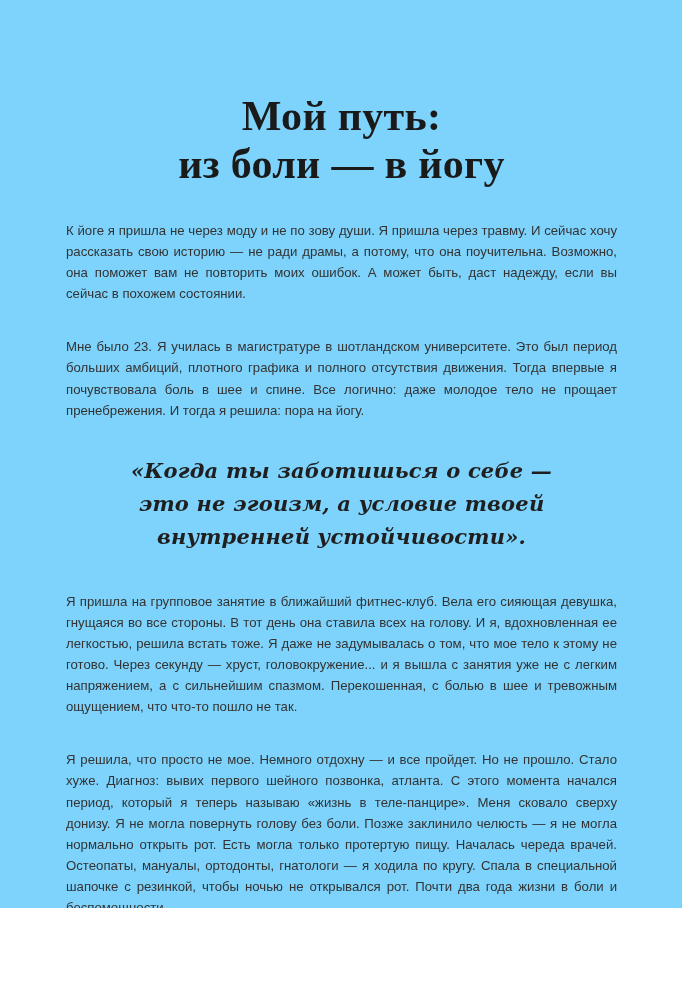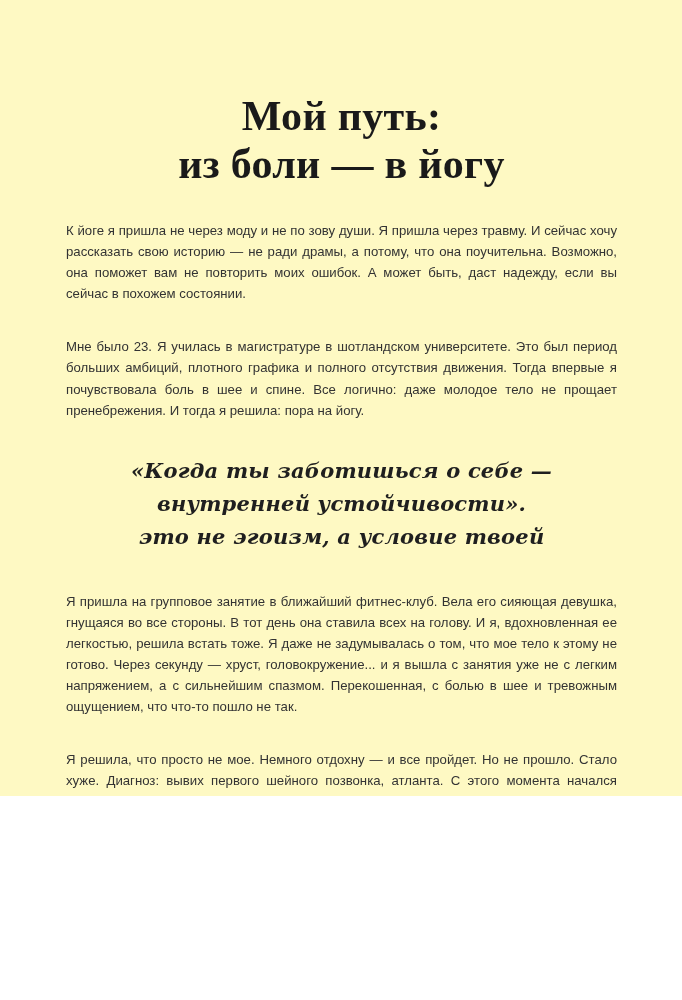--- a/index.html
+++ b/index.html
@@ -7,22 +7,22 @@
     margin: 0;
     padding: 0;
     background: #ffffff;
   }
   body {
     font-family: "Liberation Sans", sans-serif;
   }
   .page {
     position: relative;
     width: 682px;
-    height: 796px;
-    background: #fef9c3;
+    height: 908px;
+    background: #7dd3fc;
     overflow: hidden;
     box-sizing: border-box;
   }
   .content {
     position: absolute;
     left: 66px;
     top: 0;
     width: 551px;
   }
 
@@ -118,22 +118,22 @@
       <span class="title-line">Мой путь:</span>
       <span class="title-line">из боли — в йогу</span>
     </h1>
 
     <p class="body-text para-block first">К йоге я пришла не через моду и не по зову души. Я пришла через травму. И сейчас хочу рассказать свою историю — не ради драмы, а потому, что она поучительна. Возможно, она поможет вам не повторить моих ошибок. А может быть, даст надежду, если вы сейчас в похожем состоянии.</p>
 
     <p class="body-text para-block">Мне было 23. Я училась в магистратуре в шотландском университете. Это был период больших амбиций, плотного графика и полного отсутствия движения. Тогда впервые я почувствовала боль в шее и спине. Все логично: даже молодое тело не прощает пренебрежения. И тогда я решила: пора на йогу.</p>
 
     <blockquote class="pull-quote">
       <span class="quote-line">«Когда ты заботишься о себе —</span>
+      <span class="quote-line">это не эгоизм, а условие твоей</span>
       <span class="quote-line">внутренней устойчивости».</span>
-      <span class="quote-line">это не эгоизм, а условие твоей</span>
     </blockquote>
 
     <p class="body-text para-block">Я пришла на групповое занятие в ближайший фитнес-клуб. Вела его сияющая девушка, гнущаяся во все стороны. В тот день она ставила всех на голову. И я, вдохновленная ее легкостью, решила встать тоже. Я даже не задумывалась о том, что мое тело к этому не готово. Через секунду — хруст, головокружение... и я вышла с занятия уже не с легким напряжением, а с сильнейшим спазмом. Перекошенная, с болью в шее и тревожным ощущением, что что-то пошло не так.</p>
 
     <p class="body-text para-block">Я решила, что просто не мое. Немного отдохну — и все пройдет. Но не прошло. Стало хуже. Диагноз: вывих первого шейного позвонка, атланта. С этого момента начался период, который я теперь называю «жизнь в теле-панцире». Меня сковало сверху донизу. Я не могла повернуть голову без боли. Позже заклинило челюсть — я не могла нормально открыть рот. Есть могла только протертую пищу. Началась череда врачей. Остеопаты, мануалы, ортодонты, гнатологи — я ходила по кругу. Спала в специальной шапочке с резинкой, чтобы ночью не открывался рот. Почти два года жизни в боли и беспомощности.</p>
 
   </div>
 
   <div class="page-footer">
     <span class="running-head">ЙОГАТЕРАПИЯ ДЛЯ ЖЕНЩИН</span>

